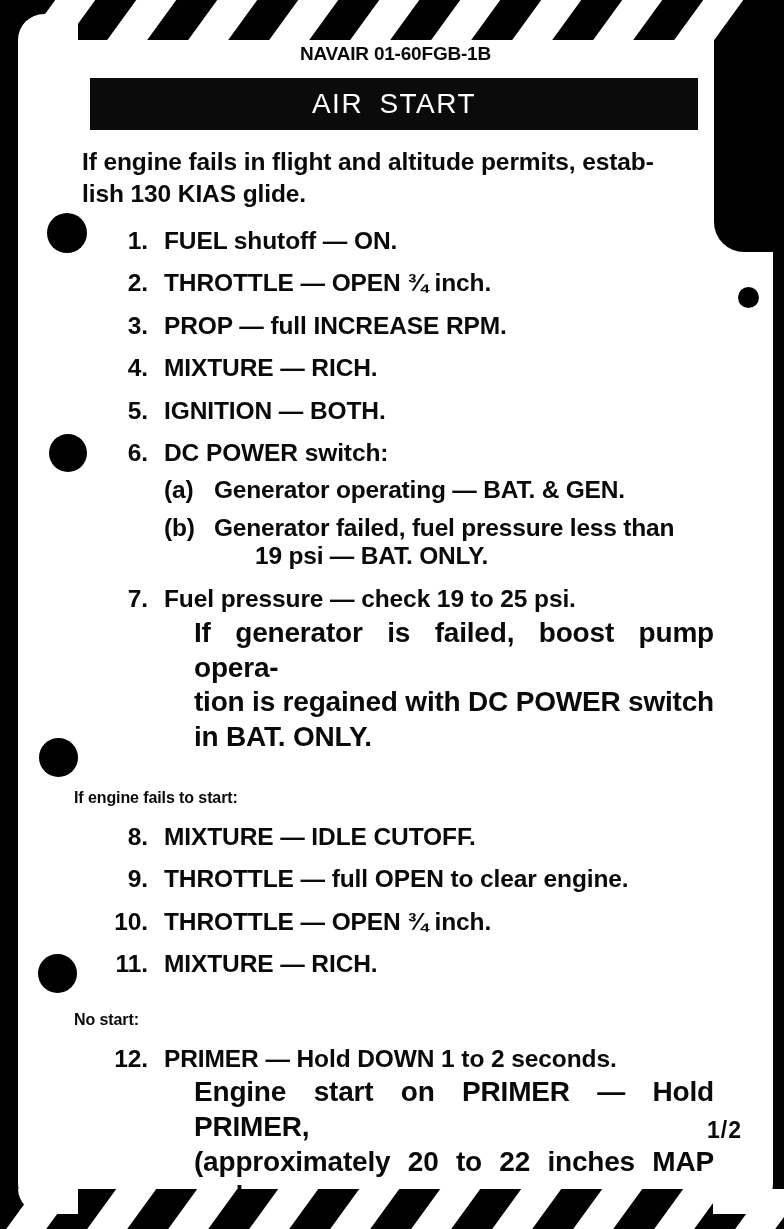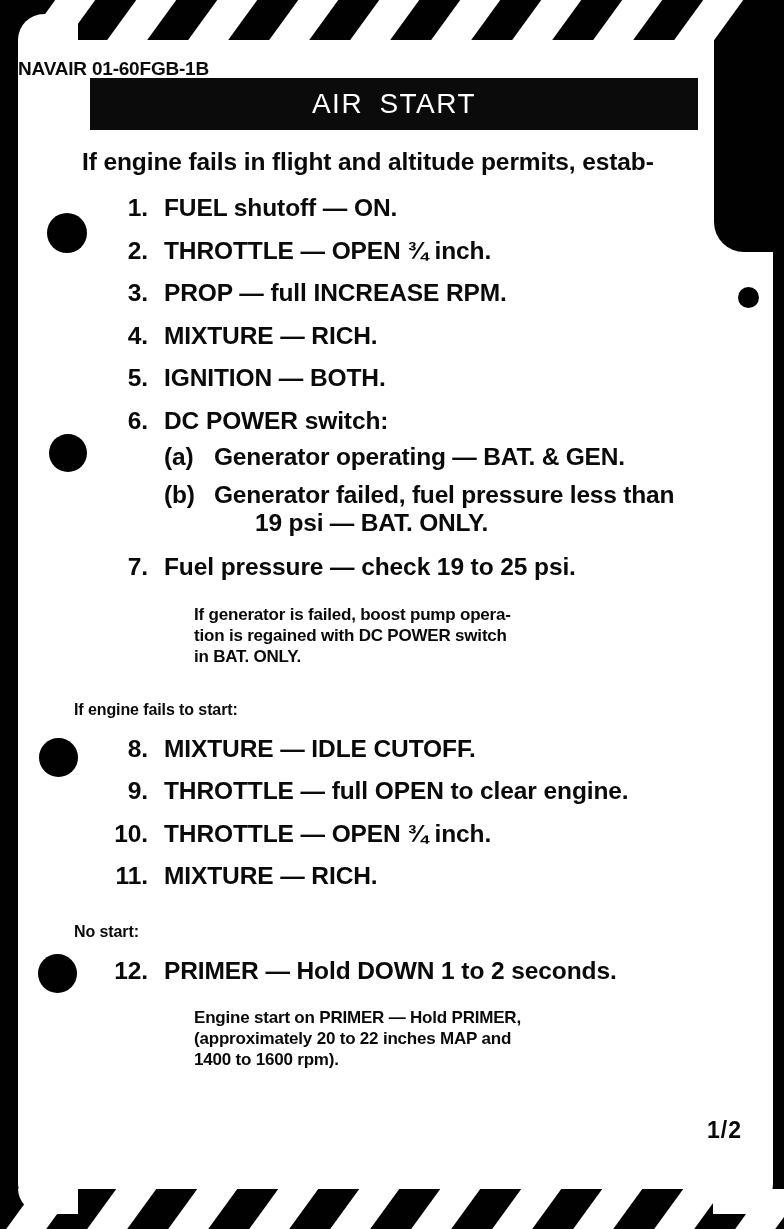--- a/index.html
+++ b/index.html
@@ -79,22 +79,23 @@
   .hole {
     position: absolute;
     background: #010101;
     border-radius: 50%;
   }
 
   
   #doc-code {
     position: absolute;
     left: 0;
-    top: 44px;
+    top: 29px;
     width: 755px;
+    text-align: center;
     font-size: 19px;
     font-weight: bold;
     letter-spacing: -0.2px;
     color: #0a0a0a;
   }
 
   #title-bar {
     position: absolute;
     left: 72px;
     top: 64px;
@@ -168,25 +169,25 @@
     flex: 0 0 40px;
     margin-right: 10px;
   }
   .substep .txt { flex: 1; }
   .substep .cont { display: block; margin-left: 41px; }
 
   
   .note {
     margin-left: 176px;
     width: 520px;
-    font-size: 17px;
+    font-size: 28px;
     font-weight: bold;
     color: #0a0a0a;
     line-height: 1.24;
-    margin-top: 24px;
+    margin-top: 4px;
     text-align: justify;
     letter-spacing: -0.2px;
   }
   .note span { display: block; }
   .note span.last { text-align: left; }
 
   .section-head {
     margin-left: 56px;
     font-size: 16px;
     font-weight: bold;
@@ -219,20 +220,21 @@
     <div id="doc-code">NAVAIR 01-60FGB-1B</div>
 
     <div id="title-bar">
       <span id="title-text">AIR  START</span>
     </div>
 
     <div id="body">
 
       <p class="intro">
         <span class="l1">If engine fails in flight and altitude permits, estab-</span>
+        <span class="l2">lish 130 KIAS glide.</span>
       </p>
 
       <div class="step">
         <span class="num">1.</span>
         <span class="txt">FUEL shutoff — ON.</span>
       </div>
       <div class="step">
         <span class="num">2.</span>
         <span class="txt">THROTTLE — OPEN ¾ inch.</span>
       </div>

